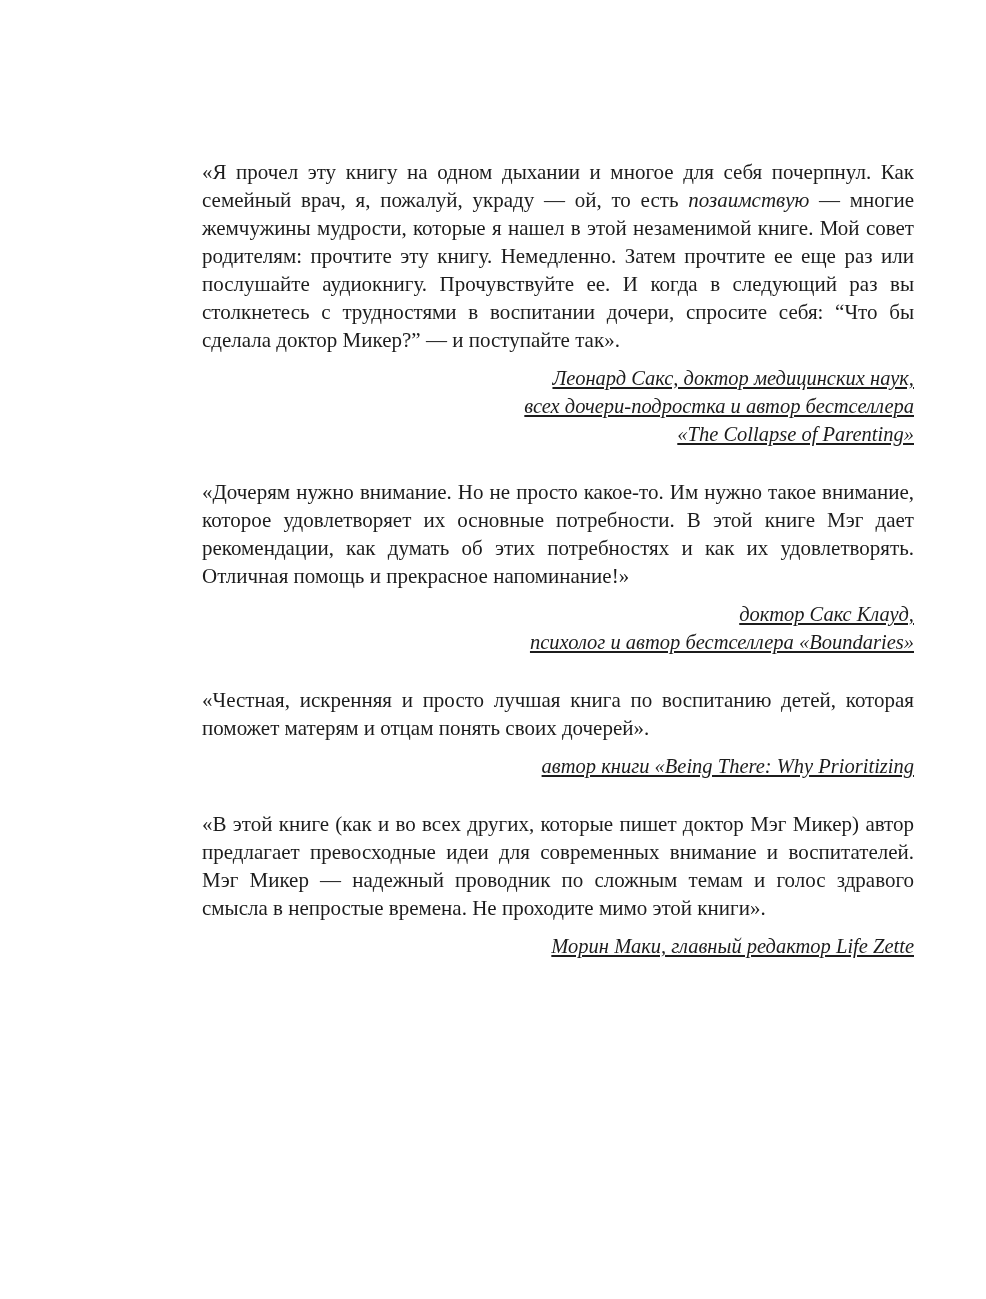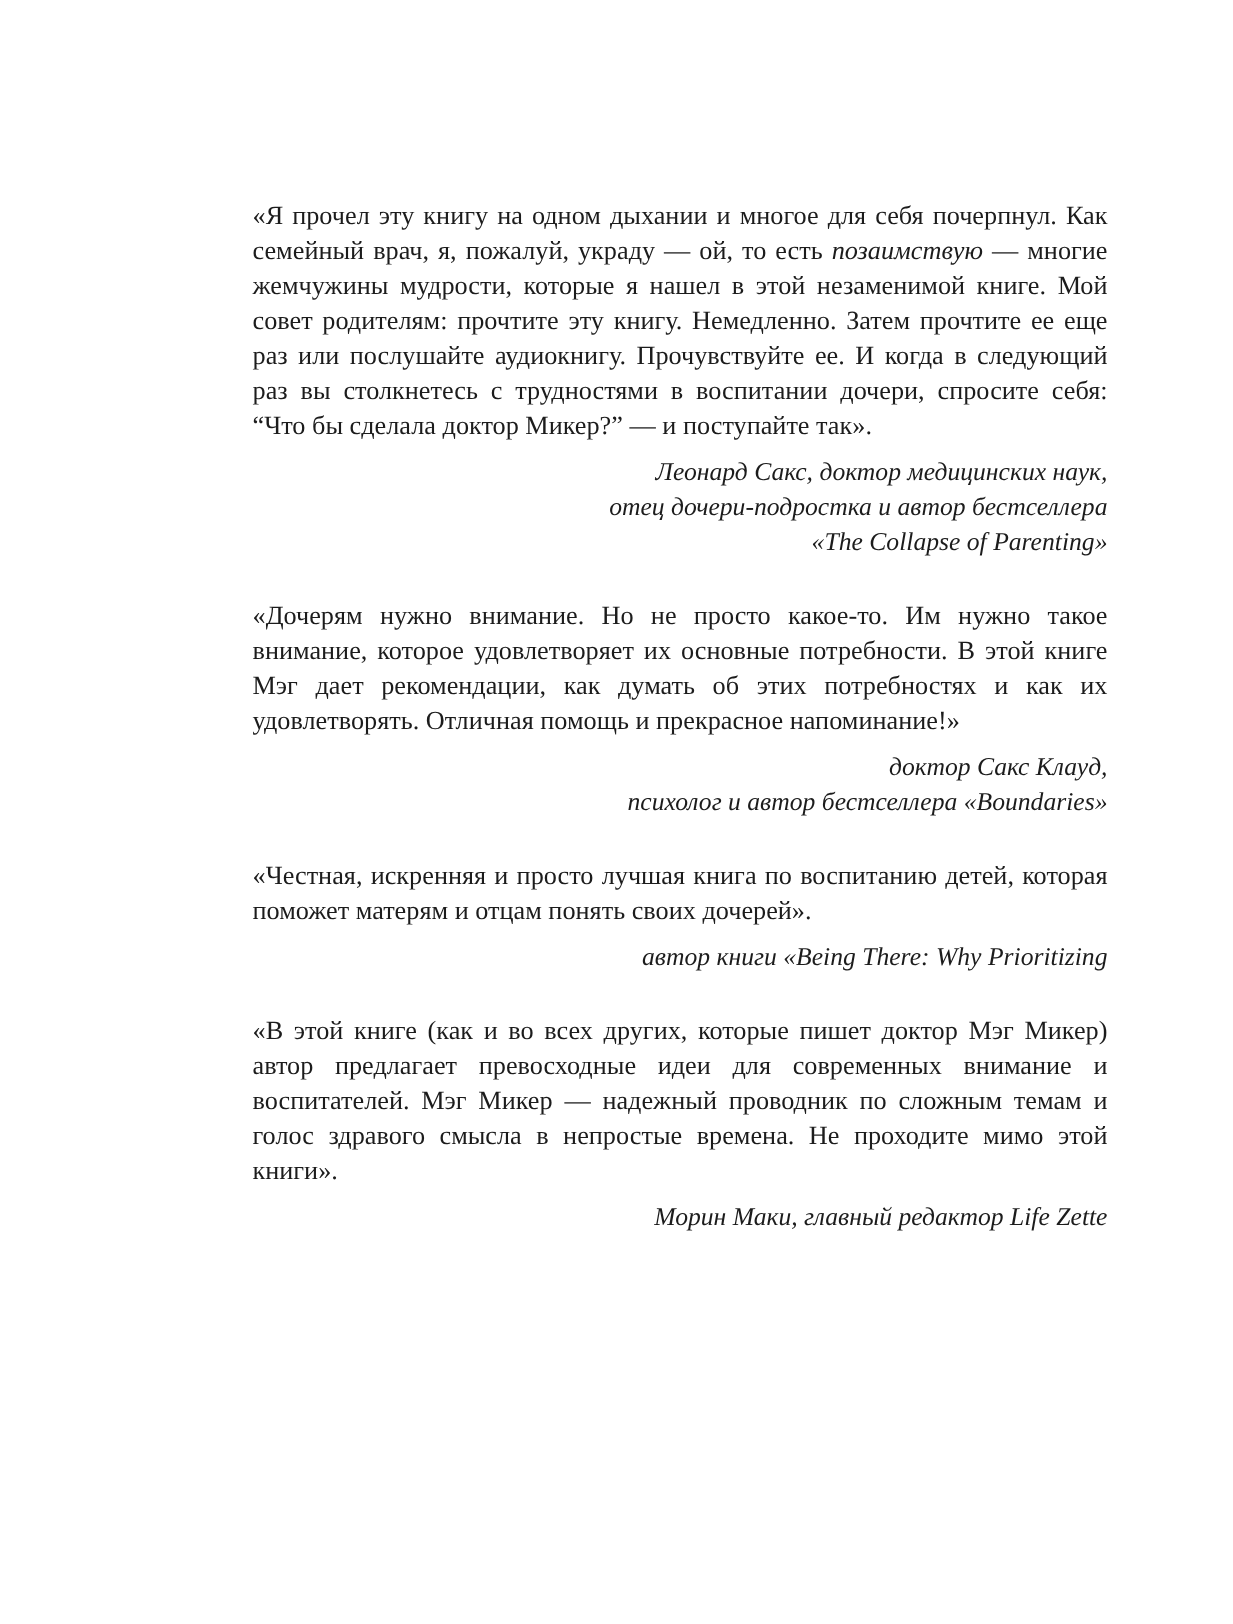--- a/index.html
+++ b/index.html
@@ -6,21 +6,21 @@
       margin: 0;
       padding: 0;
       background: #ffffff;
     }
     .book-page {
       position: relative;
       width: 986px;
       min-height: 1299px;
       background: #ffffff;
       box-sizing: border-box;
-      padding: 158px 100px 80px 202px;
+      padding: 158px 72px 80px 202px;
       font-family: "Liberation Serif", "DejaVu Serif", serif;
       color: #1c1c1c;
     }
     .quote-block {
       margin: 0;
       padding: 0;
     }
     .quote-text {
       margin: 0;
       font-size: 21px;
@@ -34,35 +34,36 @@
     }
     .attribution {
       margin: 10px 0 30px 0;
       font-size: 20.5px;
       line-height: 28px;
       font-style: italic;
       text-align: right;
     }
     .attr-line {
       display: block;
+      text-decoration: underline;
     }
     .quote-block:last-child .attribution {
       margin-bottom: 17px;
     }
   </style>
 </head>
 <body style="background: rgb(255, 255, 255);">
 
 <div class="book-page" style="background: rgb(255, 255, 255); color: rgb(28, 28, 28);">
 
   <section class="quote-block">
     <p class="quote-text"><span>«Я прочел эту книгу на одном дыхании и многое для себя почерпнул. Как семейный врач, я, пожалуй, украду — ой, то есть </span><em>позаимствую</em><span> — многие жемчужины мудрости, которые я нашел в этой незаменимой книге. Мой совет родителям: прочтите эту книгу. Немедленно. Затем прочтите ее еще раз или послушайте аудиокнигу. Прочувствуйте ее. И когда в следующий раз вы столкнетесь с трудностями в воспитании дочери, спросите себя: “Что бы сделала доктор Микер?” — и поступайте так».</span></p>
     <div class="attribution">
       <span class="attr-line">Леонард Сакс, доктор медицинских наук,</span>
-      <span class="attr-line">отец дочери-подростка и автор бестселлера</span>
+      <span class="attr-line">всех дочери-подростка и автор бестселлера</span>
       <span class="attr-line">«The Collapse of Parenting»</span>
     </div>
   </section>
 
   <section class="quote-block">
     <p class="quote-text"><span>«Дочерям нужно внимание. Но не просто какое-то. Им нужно такое внимание, которое удовлетворяет их основные потребности. В этой книге Мэг дает рекомендации, как думать об этих потребностях и как их удовлетворять. Отличная помощь и прекрасное напоминание!»</span><em></em><span></span></p>
     <div class="attribution">
       <span class="attr-line">доктор Сакс Клауд,</span>
       <span class="attr-line">психолог и автор бестселлера «Boundaries»</span>
     </div>

